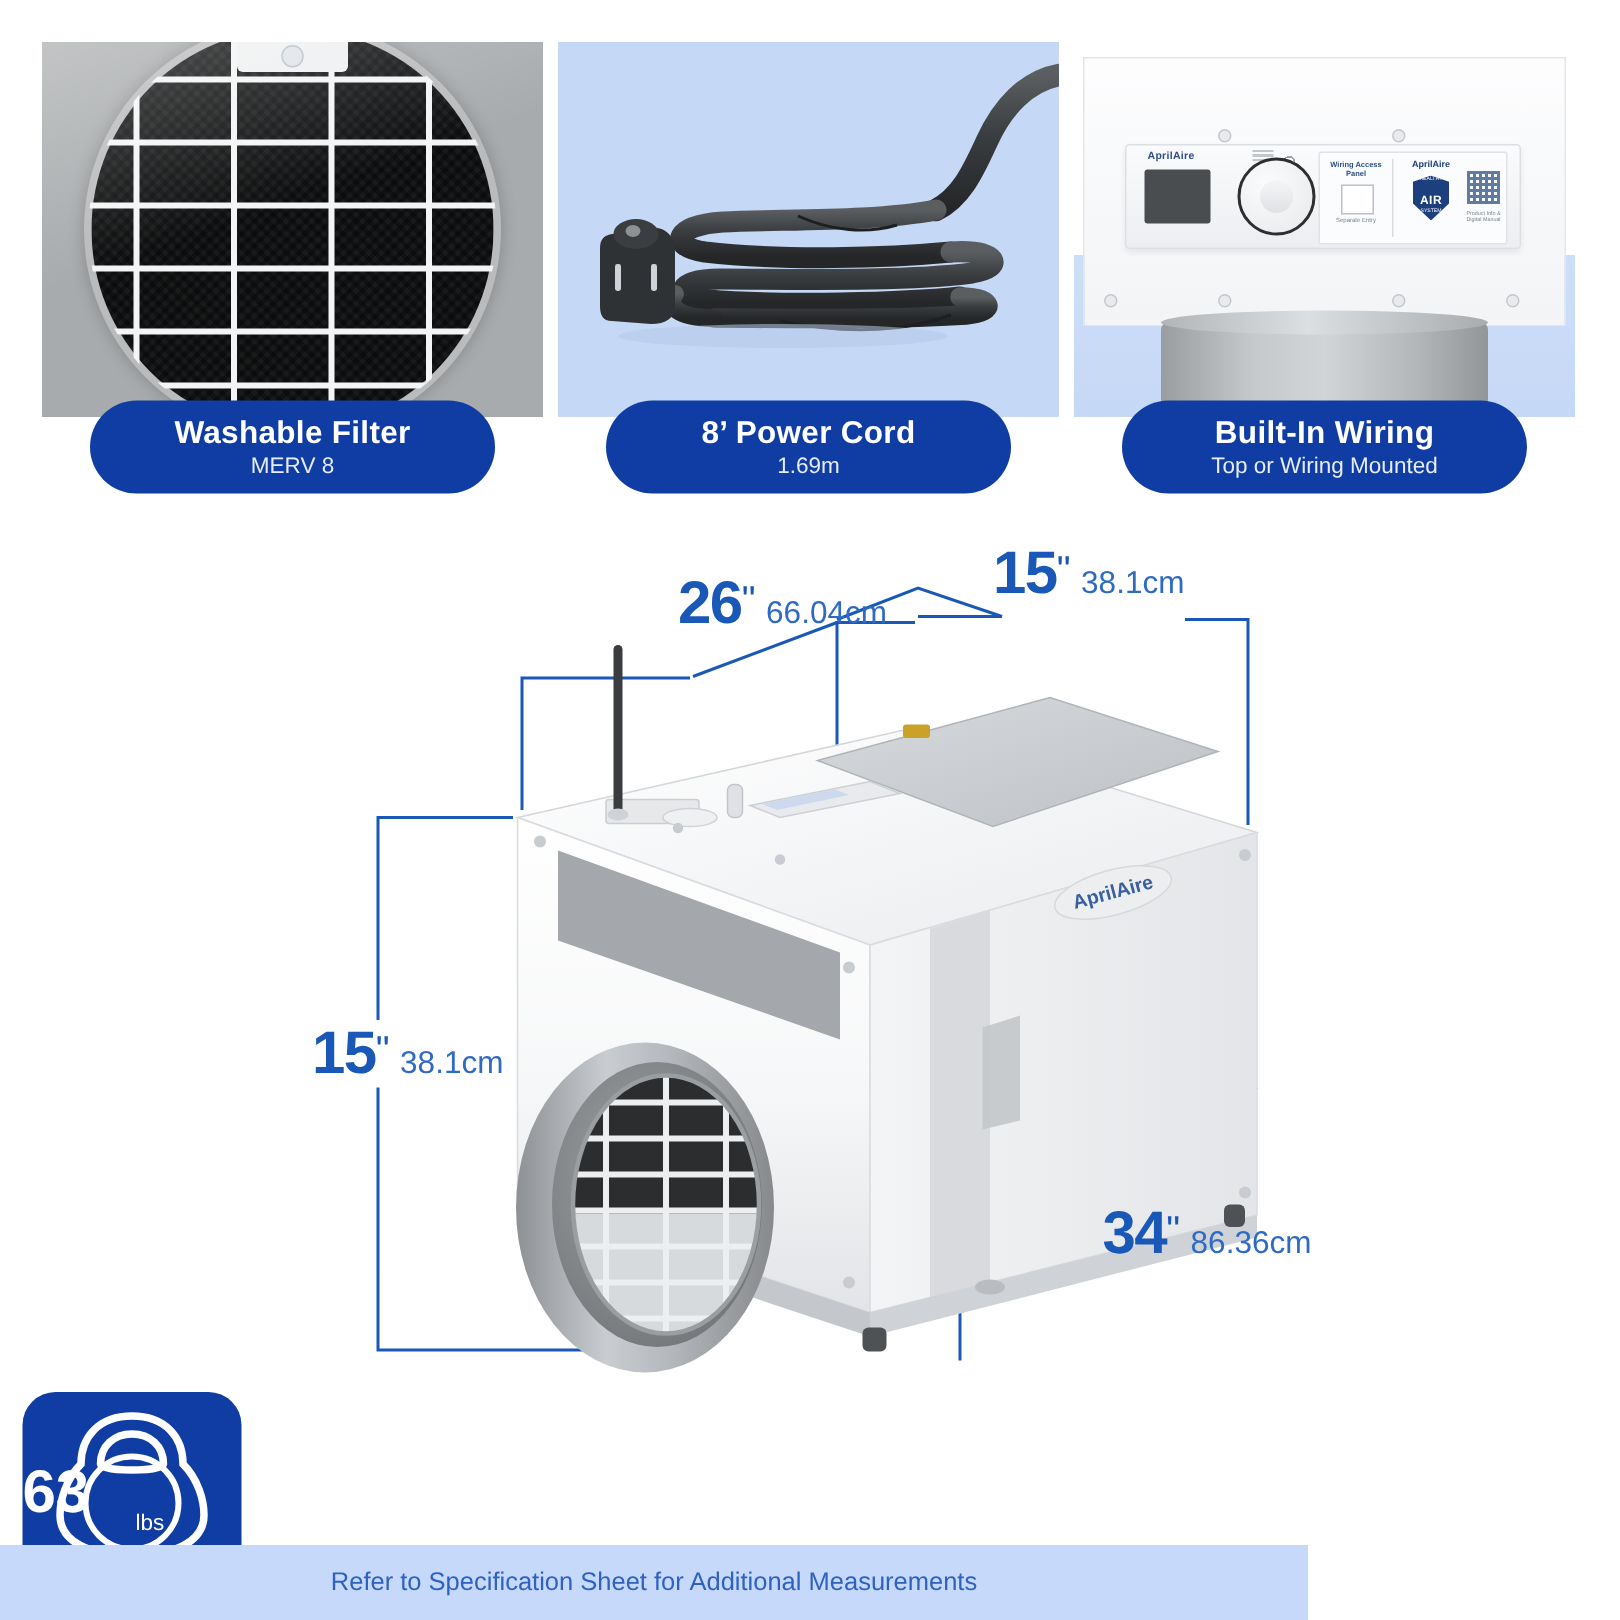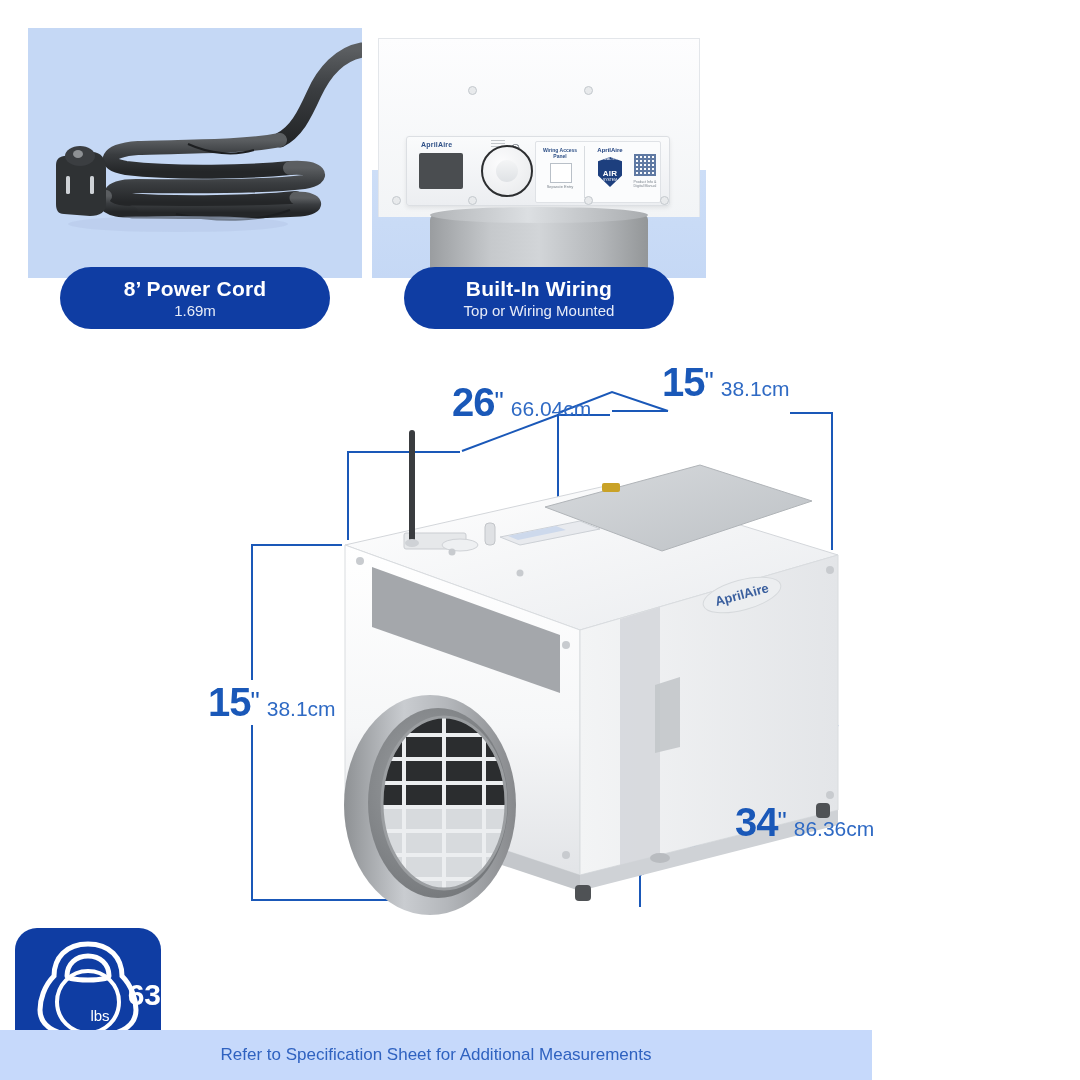--- a/index.html
+++ b/index.html
@@ -44,21 +44,21 @@
   
   .ctl-bg{position:absolute;inset:0;background:#ffffff;}
   .ctl-lower{position:absolute;left:0;right:0;bottom:0;height:108px;
       background:linear-gradient(#cddef7,#c5d8f5);}
   .ctl-body{position:absolute;left:6px;right:6px;top:10px;height:178px;
       background:linear-gradient(#fdfdfe,#f2f4f6);
       border:1px solid #e3e6ea;border-bottom:none;}
   .ctl-plate{position:absolute;left:34px;top:68px;width:262px;height:68px;
       background:linear-gradient(#fafbfc,#eceef1);
       border:1px solid #dcdfe3;border-radius:3px;
-      box-shadow:0 2px 4px rgba(0,0,0,.08);margin-top:40px;}
+      box-shadow:0 2px 4px rgba(0,0,0,.08);}
   .ctl-screen{position:absolute;left:12px;top:16px;width:44px;height:36px;
       background:#4a4d50;border-radius:2px;}
   .ctl-dial{position:absolute;left:74px;top:8px;width:48px;height:48px;
       border-radius:50%;border:2px solid #2c2e30;
       background:radial-gradient(circle at 38% 34%,#fcfcfd,#e6e8ea);}
   .ctl-dial::after{content:"";position:absolute;left:50%;top:50%;
       transform:translate(-50%,-50%);width:22px;height:22px;border-radius:50%;
       background:linear-gradient(#f4f5f6,#dfe2e5);}
   .ctl-brand{position:absolute;left:14px;top:4px;font-size:7px;font-weight:bold;
       color:#2d4f86;letter-spacing:.2px;}
@@ -115,40 +115,65 @@
 
   .dimtext{position:absolute;color:#1a58b8;white-space:nowrap;}
   .dimtext .in{font-size:40px;font-weight:bold;letter-spacing:-1px;vertical-align:baseline;}
   .dimtext .qt{font-size:26px;vertical-align:super;}
   .dimtext .cm{font-size:21px;margin-left:7px;color:#2f6ac4;}
 
   
   .weight{position:absolute;left:15px;top:928px;width:146px;height:152px;
       background:#0f3da3;border-radius:22px 22px 0 0;color:#fff;}
   .kb{position:absolute;left:50%;transform:translateX(-50%);top:10px;width:112px;height:104px;}
-  .kb-num{position:absolute;left:0;right:0;top:52px;text-align:right;
-      font-size:30px;font-weight:bold;line-height:30px;}
+  .kb-num{position:absolute;left:0;right:0;top:52px;text-align:left;
+      font-size:40px;font-weight:bold;line-height:30px;}
   .kb-unit{position:absolute;left:0;right:0;top:80px;text-align:center;
       font-size:15px;line-height:16px;padding-left:24px;}
   .kg{position:absolute;left:0;right:0;top:118px;text-align:center;
       font-size:15px;color:#e3eaf8;}
 
   
   .footer{position:absolute;left:0;bottom:0;width:872px;height:50px;
       background:#c6d9fb;}
   .footer span{position:absolute;left:0;right:0;top:50%;transform:translateY(-50%);
       text-align:center;font-size:17px;color:#2f62c0;}
 </style>
 </head>
 <body>
 
 <div class="stage">
 
   <div class="panels">
 
+    <div class="panel">
+      <div class="panel-media">
+        <div class="filter-bg"></div>
+        <div class="filter-disc"></div>
+        <div class="filter-grid">
+          <i style="left:0;right:0;top:34px;height:4px"></i>
+          <i style="left:0;right:0;top:76px;height:4px"></i>
+          <i style="left:0;right:0;top:118px;height:4px"></i>
+          <i style="left:0;right:0;top:160px;height:4px"></i>
+          <i style="left:0;right:0;top:202px;height:4px"></i>
+          <i style="left:0;right:0;top:238px;height:4px"></i>
+          <i style="top:0;bottom:0;left:30px;width:4px"></i>
+          <i style="top:0;bottom:0;left:95px;width:4px"></i>
+          <i style="top:0;bottom:0;left:160px;width:4px"></i>
+          <i style="top:0;bottom:0;left:225px;width:4px"></i>
+        </div>
+        <div class="filter-tab"></div>
+        <div class="filter-screw"></div>
+        <div class="filter-sheen"></div>
+      </div>
+      <div class="badge">
+        <div class="b-title">Washable Filter</div>
+        <div class="b-sub">MERV 8</div>
+      </div>
+    </div>
 
     <div class="panel">
       <div class="panel-media">
         <div class="cord-bg"></div>
         <svg class="cord-svg" viewBox="0 0 334 250">
           <defs>
             <linearGradient id="cordg" x1="0" y1="0" x2="0" y2="1">
               <stop offset="0" stop-color="#5b5e61"></stop>
               <stop offset="0.45" stop-color="#3a3d40"></stop>
               <stop offset="1" stop-color="#242628"></stop>

